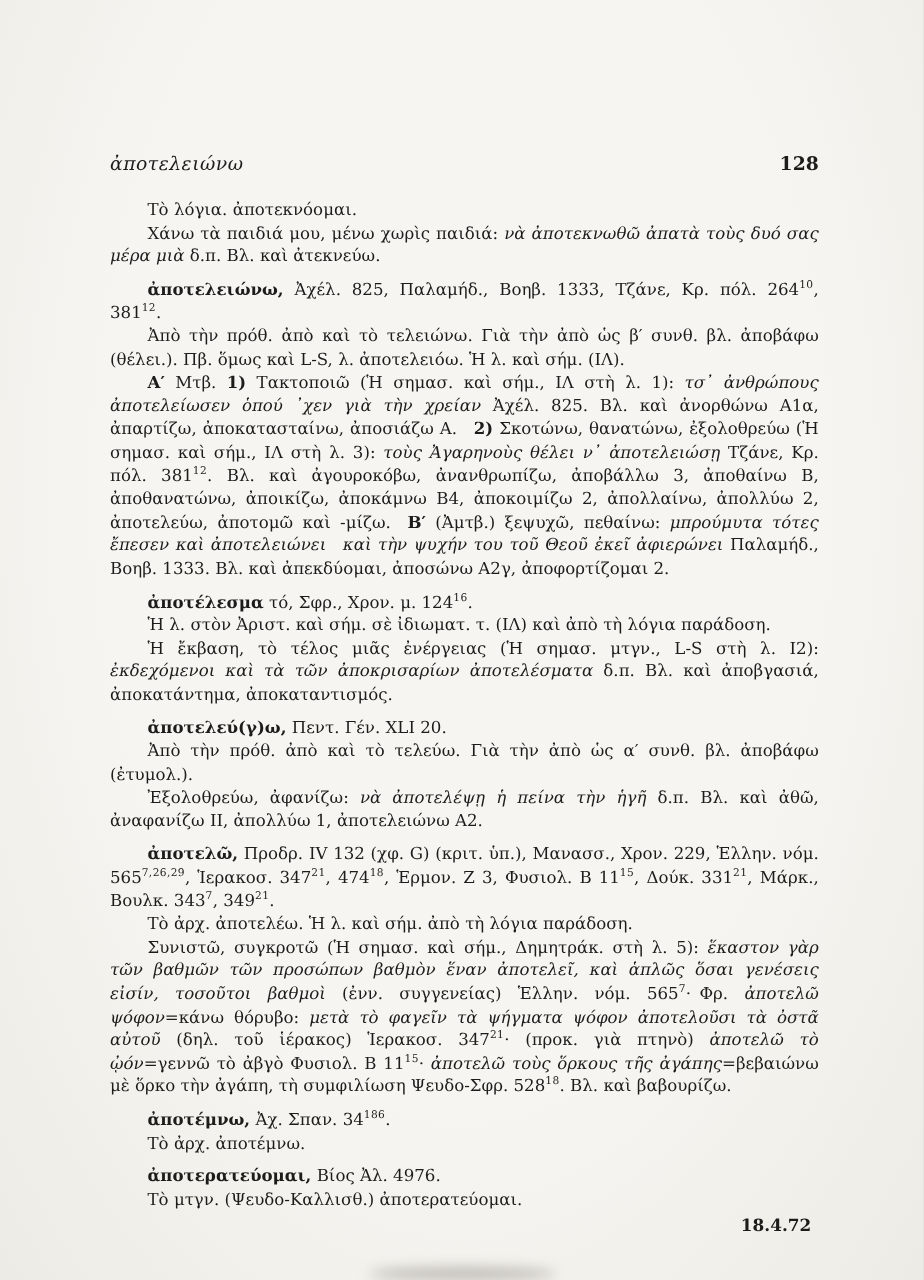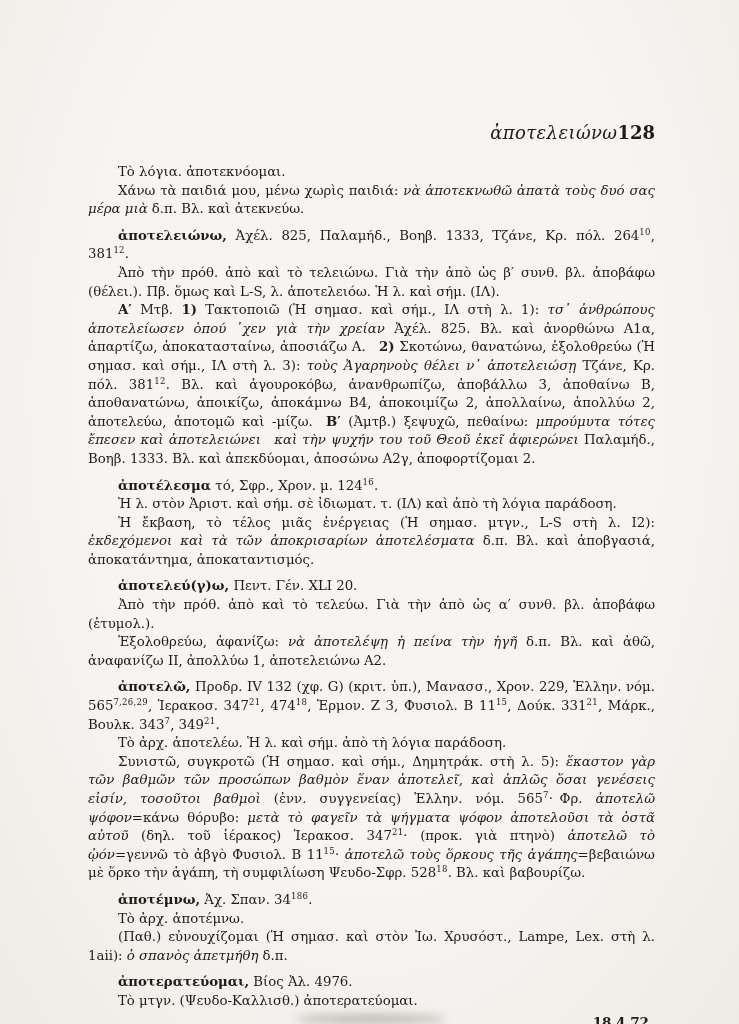--- a/index.html
+++ b/index.html
@@ -14,23 +14,23 @@
     background:radial-gradient(ellipse at 50% 38%, #f6f5f1 55%, #edebe5 100%);
     color:#1d1c1a;
     overflow:hidden;
     box-sizing:border-box;
   }
   .content{
     position:absolute;
     left:88px;top:94px;width:567px;
   }
   .page-header{
-    display:flex;justify-content:flex-end;align-items:baseline;
+    display:flex;justify-content:space-between;align-items:baseline;
     margin-bottom:20px;
-    font-size:18px;
+    font-size:15px;
   }
   .running-head{font-style:italic;letter-spacing:.4px;}
   .page-number{font-weight:bold;margin-top:28px;}
   p.para{
     margin:0;
     font-size:13.3px;
     line-height:18.6px;
     text-align:justify;
     text-indent:30px;
   }
@@ -74,20 +74,19 @@
         <p class="para"><span>Ἡ λ. στὸν Ἀριστ. καὶ σήμ. σὲ ἰδιωματ. τ. (ΙΛ) καὶ ἀπὸ τὴ λόγια παράδοση.</span></p>
         <p class="para"><span>Ἡ ἔκβαση, τὸ τέλος μιᾶς ἐνέργειας (Ἡ σημασ. μτγν., L-S στὴ λ. Ι2): </span><span class="i">ἐκδεχόμενοι καὶ τὰ τῶν ἀποκρισαρίων ἀποτελέσματα</span><span> δ.π. Βλ. καὶ ἀποβγασιά, ἀποκατάντημα, ἀποκαταντισμός.</span></p>
         <p class="para entry"><span class="b">ἀποτελεύ(γ)ω,</span><span> Πεντ. Γέν. XLI 20.</span></p>
         <p class="para"><span>Ἀπὸ τὴν πρόθ. ἀπὸ καὶ τὸ τελεύω. Γιὰ τὴν ἀπὸ ὡς α′ συνθ. βλ. ἀποβάφω (ἐτυμολ.).</span></p>
         <p class="para"><span>Ἐξολοθρεύω, ἀφανίζω: </span><span class="i">νὰ ἀποτελέψῃ ἡ πείνα τὴν ἡγῆ</span><span> δ.π. Βλ. καὶ ἀθῶ, ἀναφανίζω ΙΙ, ἀπολλύω 1, ἀποτελειώνω Α2.</span></p>
         <p class="para entry"><span class="b">ἀποτελῶ,</span><span> Προδρ. IV 132 (χφ. G) (κριτ. ὑπ.), Μανασσ., Χρον. 229, Ἑλλην. νόμ. 565</span><sup>7,26,29</sup><span>, Ἱερακοσ. 347</span><sup>21</sup><span>, 474</span><sup>18</sup><span>, Ἑρμον. Ζ 3, Φυσιολ. Β 11</span><sup>15</sup><span>, Δούκ. 331</span><sup>21</sup><span>, Μάρκ., Βουλκ. 343</span><sup>7</sup><span>, 349</span><sup>21</sup><span>.</span></p>
         <p class="para"><span>Τὸ ἀρχ. ἀποτελέω. Ἡ λ. καὶ σήμ. ἀπὸ τὴ λόγια παράδοση.</span></p>
         <p class="para"><span>Συνιστῶ, συγκροτῶ (Ἡ σημασ. καὶ σήμ., Δημητράκ. στὴ λ. 5): </span><span class="i">ἕκαστον γὰρ τῶν βαθμῶν τῶν προσώπων βαθμὸν ἕναν ἀποτελεῖ, καὶ ἁπλῶς ὅσαι γενέσεις εἰσίν, τοσοῦτοι βαθμοὶ</span><span> (ἐνν. συγγενείας) Ἑλλην. νόμ. 565</span><sup>7</sup><span>· Φρ. </span><span class="i">ἀποτελῶ ψόφον</span><span>=κάνω θόρυβο: </span><span class="i">μετὰ τὸ φαγεῖν τὰ ψήγματα ψόφον ἀποτελοῦσι τὰ ὀστᾶ αὐτοῦ</span><span> (δηλ. τοῦ ἱέρακος) Ἱερακοσ. 347</span><sup>21</sup><span>· (προκ. γιὰ πτηνὸ) </span><span class="i">ἀποτελῶ τὸ ᾠόν</span><span>=γεννῶ τὸ ἀβγὸ Φυσιολ. Β 11</span><sup>15</sup><span>· </span><span class="i">ἀποτελῶ τοὺς ὅρκους τῆς ἀγάπης</span><span>=βεβαιώνω μὲ ὅρκο τὴν ἀγάπη, τὴ συμφιλίωση Ψευδο-Σφρ. 528</span><sup>18</sup><span>. Βλ. καὶ βαβουρίζω.</span></p>
         <p class="para entry"><span class="b">ἀποτέμνω,</span><span> Ἀχ. Σπαν. 34</span><sup>186</sup><span>.</span></p>
         <p class="para"><span>Τὸ ἀρχ. ἀποτέμνω.</span></p>
-        <p class="para"><span>(Παθ.) εὐνουχίζομαι (Ἡ σημασ. καὶ στὸν Ἰω. Χρυσόστ., Lampe, Lex. στὴ λ. 1aii): </span><span class="i">ὁ σπανὸς ἀπετμήθη</span><span> δ.π.</span></p>
         <p class="para entry"><span class="b">ἀποτερατεύομαι,</span><span> Βίος Ἀλ. 4976.</span></p>
         <p class="para"><span>Τὸ μτγν. (Ψευδο-Καλλισθ.) ἀποτερατεύομαι.</span></p>
       </div>
     <div class="date-stamp">18.4.72</div>
   </div>
   <div class="scan-smudge"></div>
 </div>
 
 </body></html>

